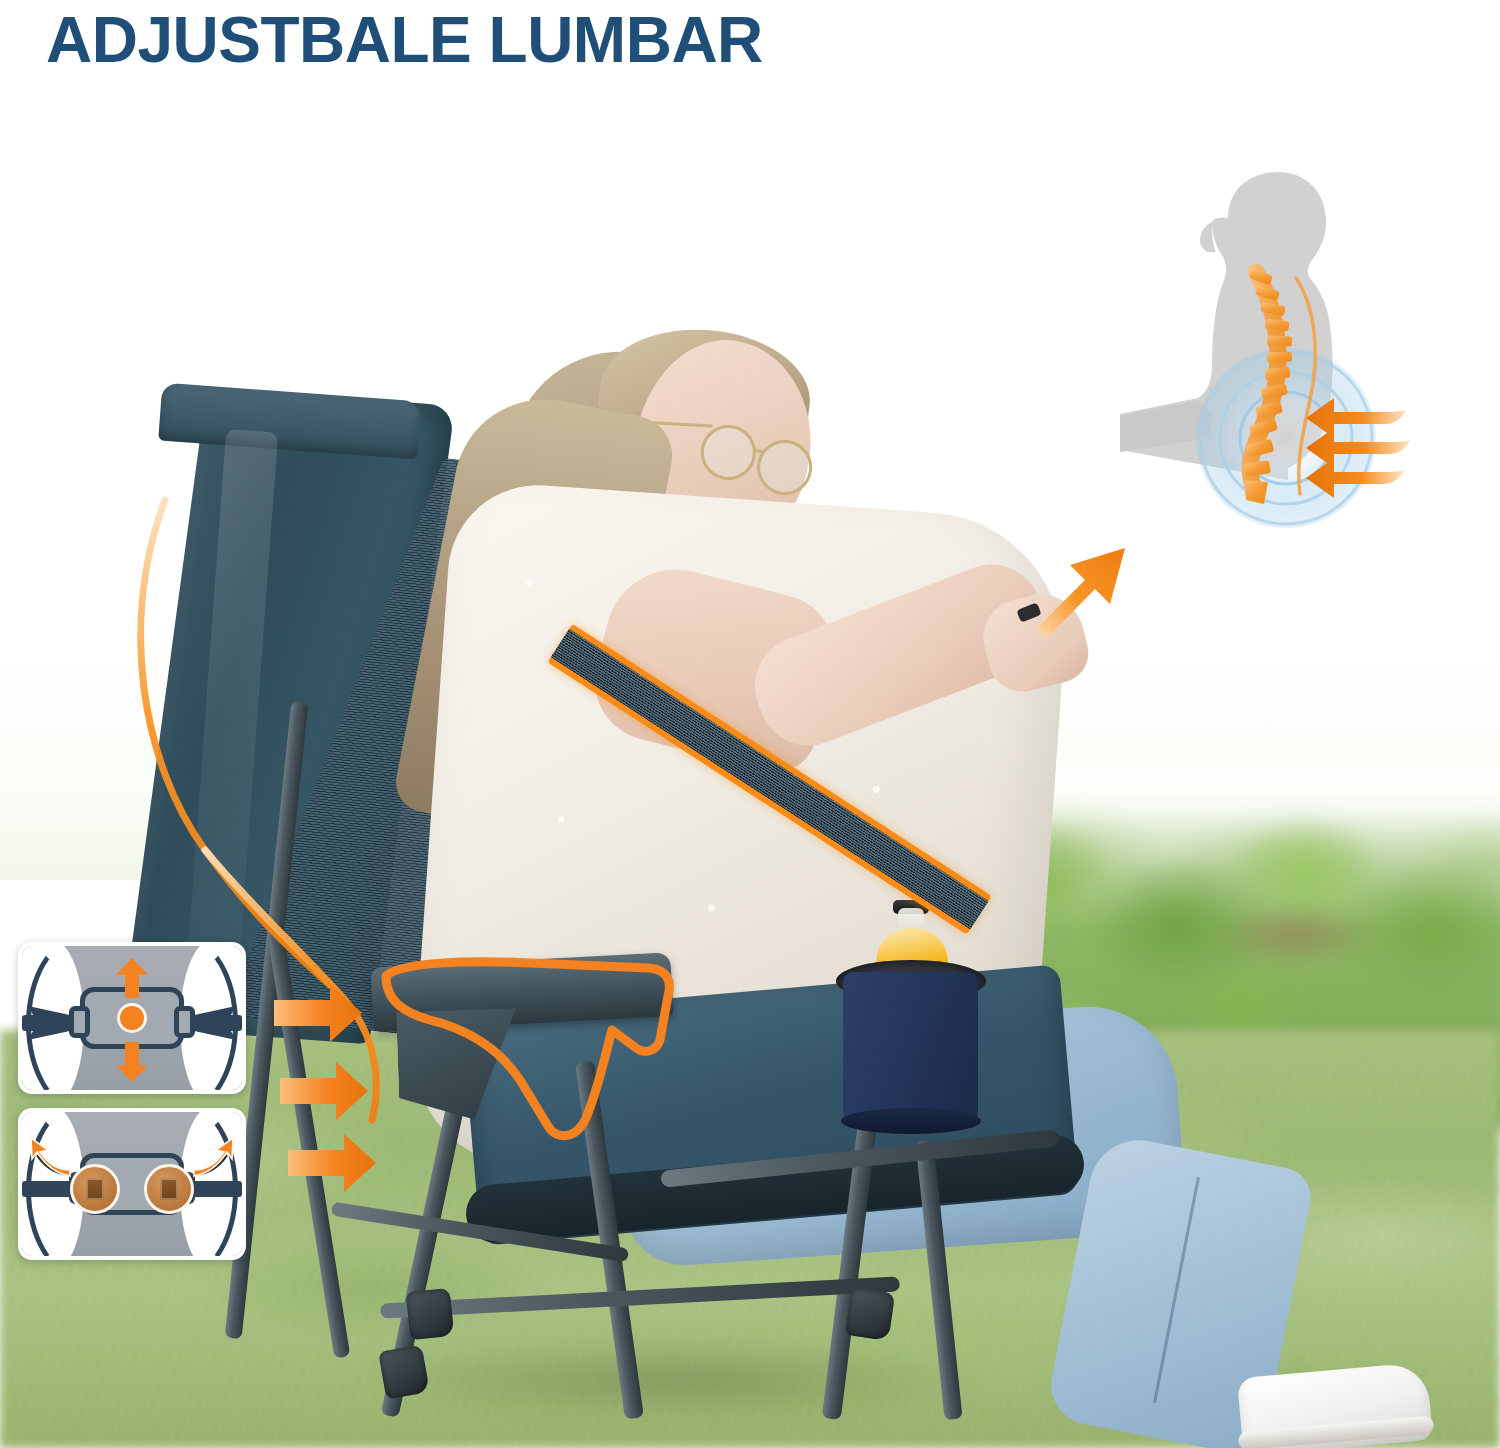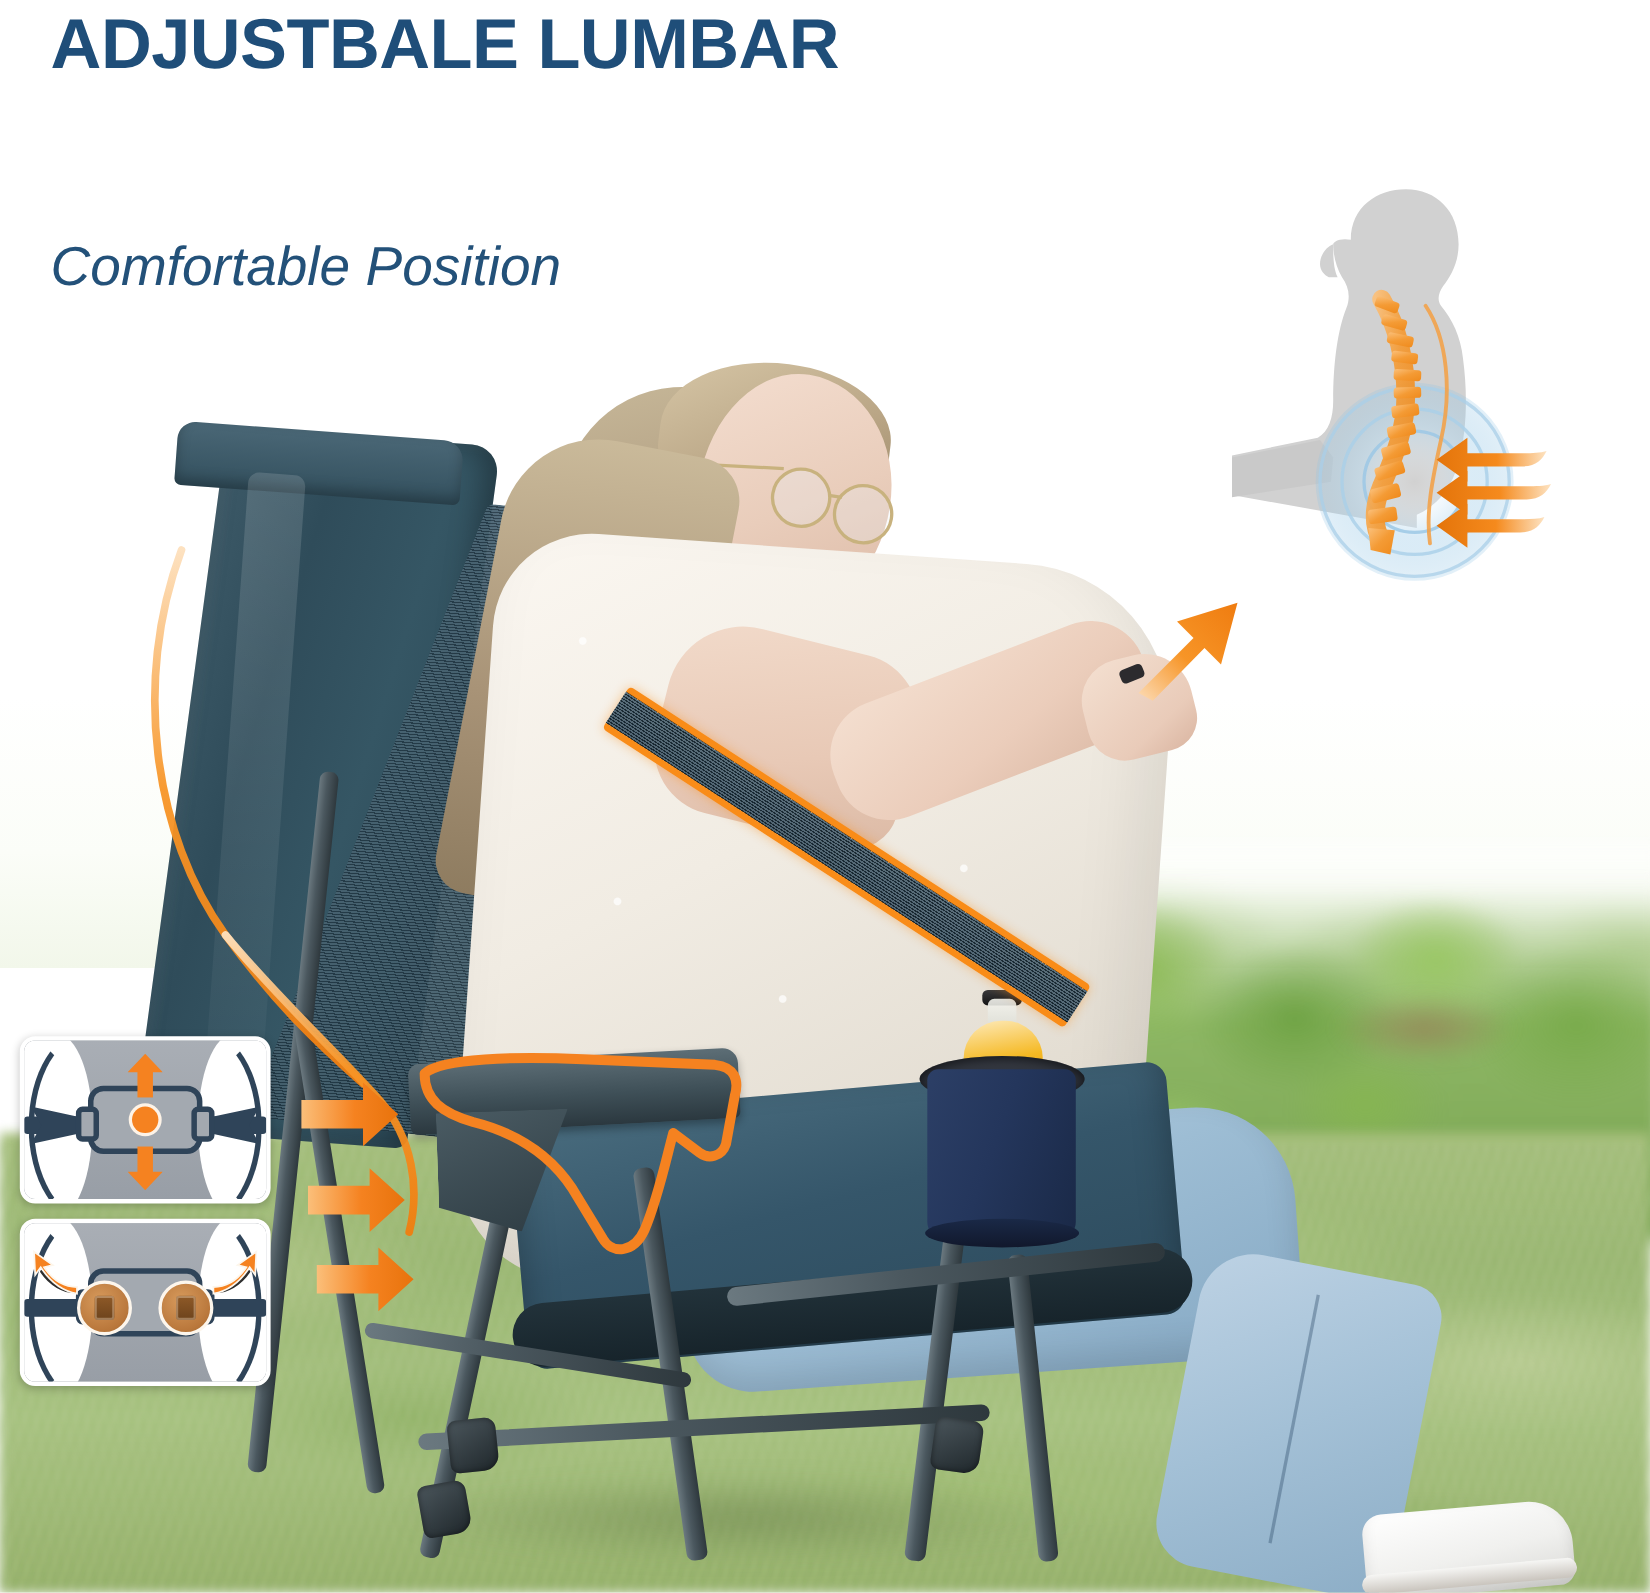--- a/index.html
+++ b/index.html
@@ -630,16 +630,15 @@
       <path d="M6 40 C 16 40, 28 34, 36 22" fill="none" stroke="#2f2f2f" stroke-width="3" stroke-linecap="round"></path>
       <path d="M4 36 C 16 36, 26 30, 34 18 L 26 16 L 43 4 L 42 25 L 37 18
                C 28 32, 16 40, 4 42 Z" fill="#f58220" stroke="#fdf6ec" stroke-width="1.6"></path>
     </svg>
   </div>
 
   <div class="headline">
     <div>ADJUSTBALE LUMBAR</div>
   </div>
   <div class="subhead">
-    <div>Comfortable Position</div>
   </div>
 
 </div>
 
 </body></html>

